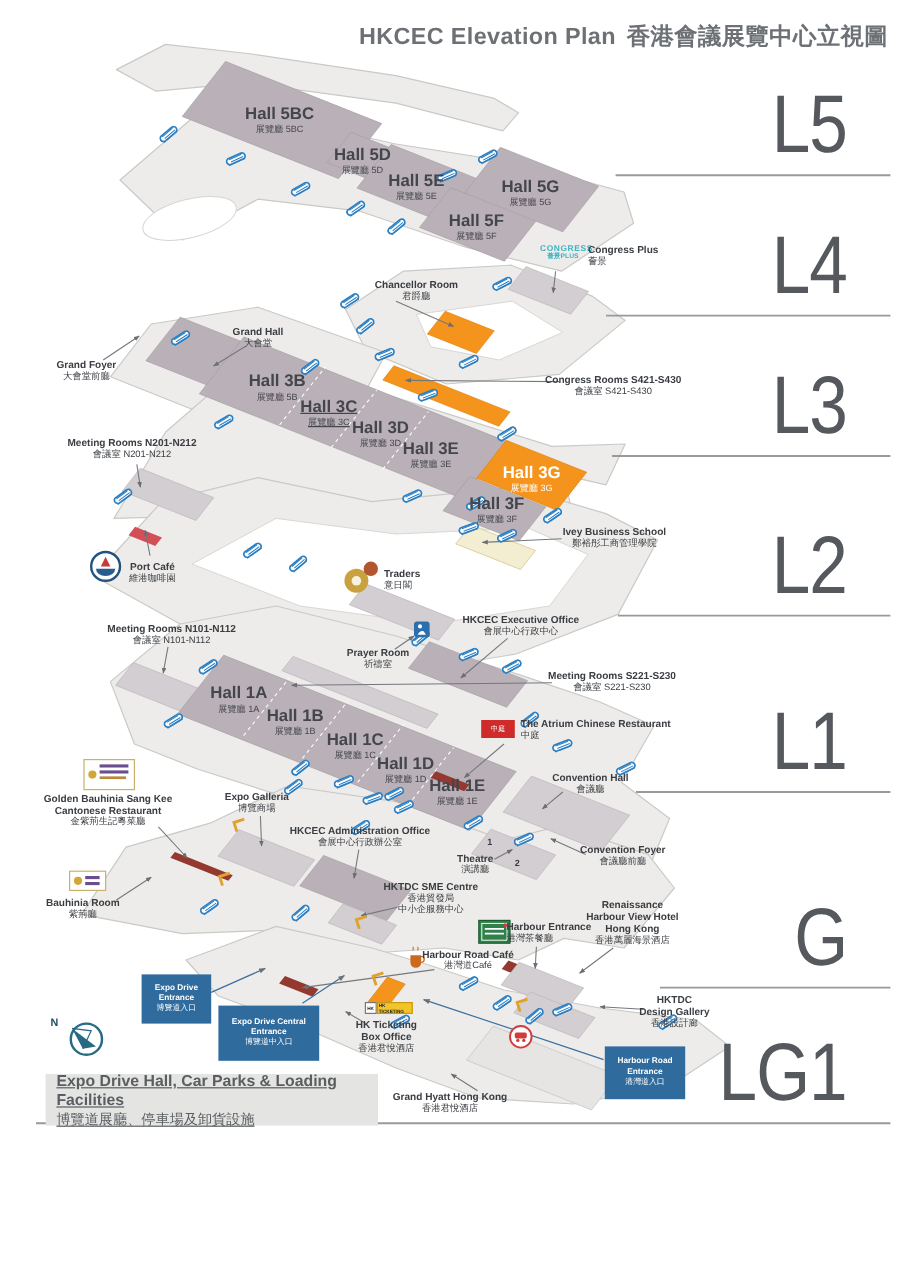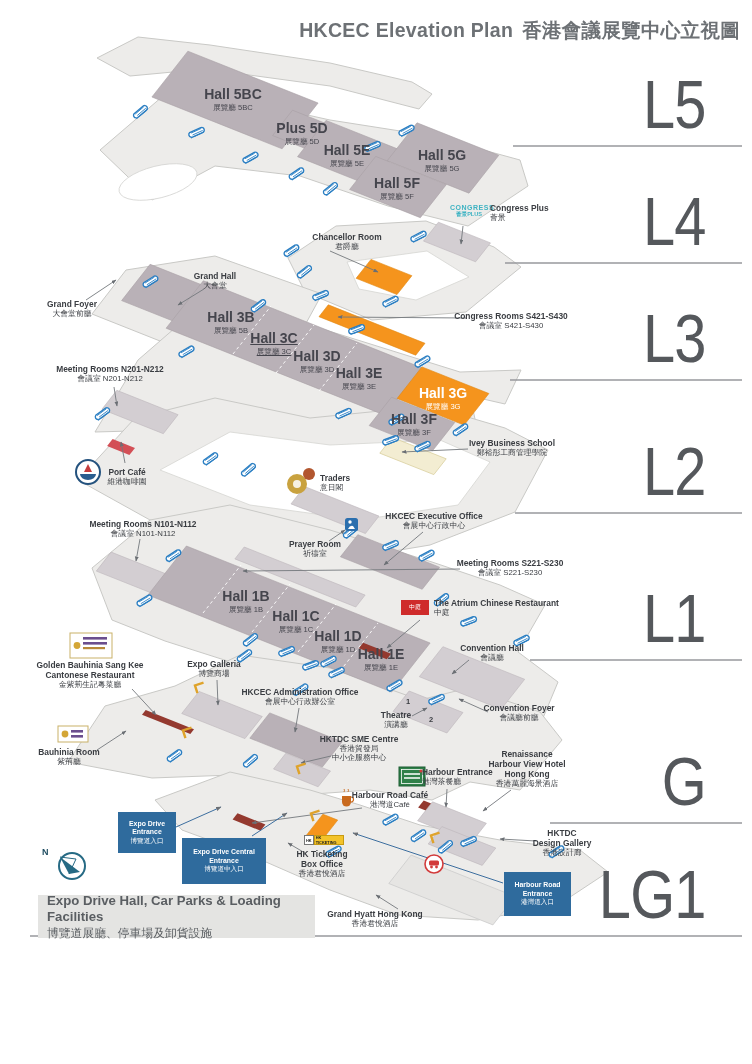--- a/index.html
+++ b/index.html
@@ -34,21 +34,21 @@
   .ann .zh,.ann-left .zh{font-size:7.8px;font-weight:400;}
   .hall,.hallw{color:#45454d;}
   .hall .en,.hallw .en{font-size:14px;font-weight:700;}
   .hall .zh,.hallw .zh{font-size:7.6px;}
   .hallw{color:#ffffff;}
   .bluebox{position:absolute;background:#2f6b9d;color:#fff;display:flex;flex-direction:column;
            align-items:center;justify-content:center;text-align:center;padding:2px;box-sizing:border-box;}
   .bluebox .en{font-size:6.9px;font-weight:700;line-height:1.2;white-space:normal;}
   .bluebox .zh{font-size:6.6px;line-height:1.3;}
   .footerbox{position:absolute;left:38px;top:895px;width:277px;height:43px;background:#e4e4e2;
-             display:flex;flex-direction:column;justify-content:center;padding-left:9px;box-sizing:border-box;color:#5a5e62;}
+             display:flex;flex-direction:column;justify-content:center;padding-left:9px;box-sizing:border-box;color:#5a5e62;text-decoration:underline;}
   .footerbox .en{font-size:13.2px;font-weight:700;line-height:1.25;}
   .footerbox .zh{font-size:11.8px;line-height:1.25;}
   .congress{position:absolute;color:#3eb3c3;text-align:center;font-weight:700;}
   .congress .l1{font-size:7px;line-height:1;letter-spacing:.5px;}
   .congress .l2{font-size:5.6px;line-height:1.2;}
   .num{position:absolute;font-size:7.5px;font-weight:700;color:#3a3d42;}
   .compassN{position:absolute;left:42px;top:847px;font-size:9px;font-weight:700;color:#1f4d61;}
   .hktlogo{position:absolute;left:304px;top:835px;width:40px;height:10px;font-size:3.9px;font-weight:700;
            color:#222;display:flex;}
   .hktlogo .hk{background:#fff;border:.5px solid #777;padding:0 1px;display:flex;align-items:center;}
@@ -297,21 +297,21 @@
 
   <div class="atriumlogo">中庭</div>
 
   <div class="num" style="left:406px;top:697px">1</div>
   <div class="num" style="left:429px;top:715px">2</div>
 <div class="hall" style="top: 86px; left: 143px; width: 180px;">
       <div class="ln en">Hall 5BC</div>
       <div class="ln zh">展覽廳 5BC</div>
     </div>
     <div class="hall" style="top: 120px; left: 212px; width: 180px;">
-      <div class="ln en">Plus 5D</div>
+      <div class="ln en">Hall 5D</div>
       <div class="ln zh">展覽廳 5D</div>
     </div>
     <div class="hall" style="top: 142px; left: 257px; width: 180px;">
       <div class="ln en">Hall 5E</div>
       <div class="ln zh">展覽廳 5E</div>
     </div>
     <div class="hall" style="top: 147px; left: 352px; width: 180px;">
       <div class="ln en">Hall 5G</div>
       <div class="ln zh">展覽廳 5G</div>
     </div>
@@ -387,20 +387,24 @@
       <div class="ln en">Prayer Room</div>
       <div class="ln zh">祈禱室</div>
     </div>
     <div class="ann" style="top: 511px; left: 344px; width: 180px;">
       <div class="ln en">HKCEC Executive Office</div>
       <div class="ln zh">會展中心行政中心</div>
     </div>
     <div class="ann" style="top: 558px; left: 420px; width: 180px;">
       <div class="ln en">Meeting Rooms S221-S230</div>
       <div class="ln zh">會議室 S221-S230</div>
+    </div>
+    <div class="hall" style="top: 569px; left: 109px; width: 180px;">
+      <div class="ln en">Hall 1A</div>
+      <div class="ln zh">展覽廳 1A</div>
     </div>
     <div class="hall" style="top: 588px; left: 156px; width: 180px;">
       <div class="ln en">Hall 1B</div>
       <div class="ln zh">展覽廳 1B</div>
     </div>
     <div class="hall" style="top: 608px; left: 206px; width: 180px;">
       <div class="ln en">Hall 1C</div>
       <div class="ln zh">展覽廳 1C</div>
     </div>
     <div class="hall" style="top: 628px; left: 248px; width: 180px;">

